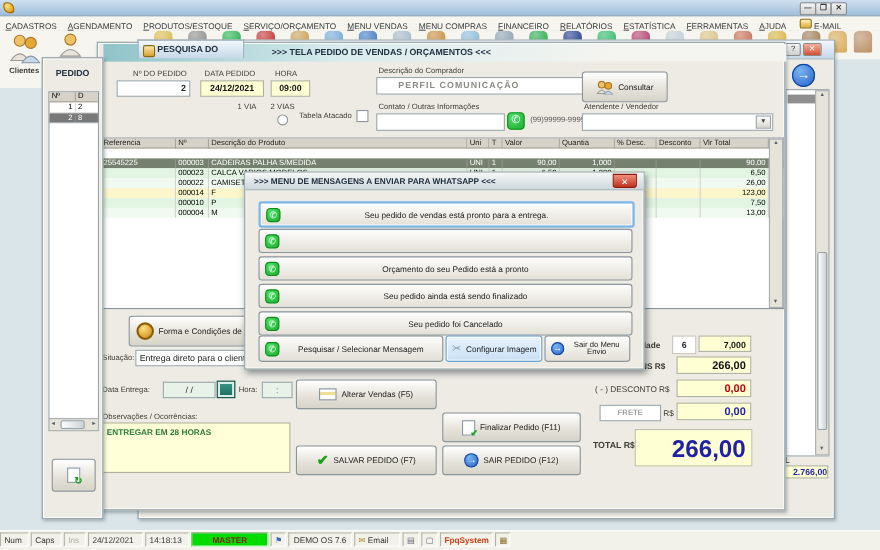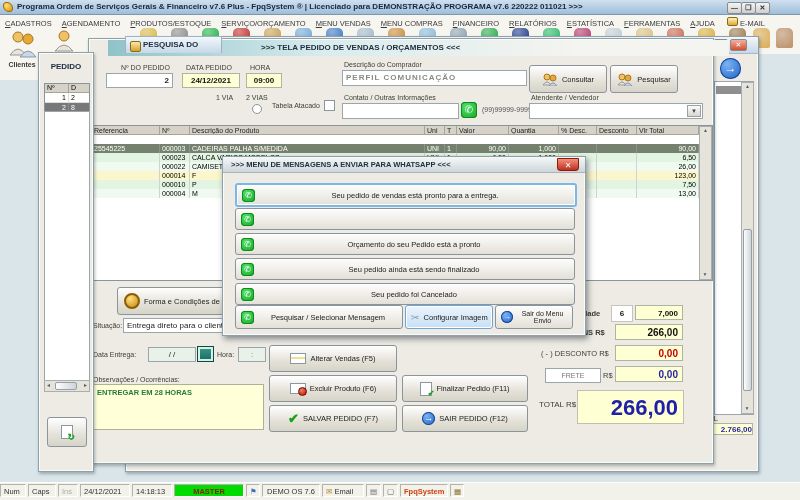--- a/index.html
+++ b/index.html
@@ -48,21 +48,20 @@
   .bluearrow{display:inline-block;border-radius:50%;background:radial-gradient(circle at 35% 30%,#7ab4f4,#1e5ec4);
              color:#fff;text-align:center;font-weight:bold;box-shadow:inset 0 0 0 1px #14469a}
 </style>
 </head>
 <body>
 
 <div id="stage">
 
   <div id="titlebar" class="abs">
     <span class="abs" style="left:3px;top:2px;width:10px;height:10px;background:radial-gradient(circle at 30% 30%,#ffe070,#d89010);border-radius:3px 6px 3px 6px;border:1px solid #a06a00;box-sizing:border-box"></span>
-    <span class="abs" style="left:17px;top:0">Programa Ordem de Serviços Gerais &amp; Financeiro v7.6 Plus - FpqSystem ® | Licenciado para  DEMONSTRAÇÃO PROGRAMA v7.6 220222 011021 &gt;&gt;&gt;</span>
     <span class="winctl abs" style="left:727px;top:2px">—</span>
     <span class="winctl abs" style="left:741px;top:2px">❐</span>
     <span class="winctl abs" style="left:755px;top:2px">✕</span>
   </div>
 
   <div id="menubar" class="abs">
     <span id="menu-items"><span class="mi u1">CADASTROS</span><span class="mi u1">AGENDAMENTO</span><span class="mi u1">PRODUTOS/ESTOQUE</span><span class="mi u1">SERVIÇO/ORÇAMENTO</span><span class="mi u1">MENU VENDAS</span><span class="mi u1">MENU COMPRAS</span><span class="mi u1">FINANCEIRO</span><span class="mi u1">RELATÓRIOS</span><span class="mi u1">ESTATÍSTICA</span><span class="mi u1">FERRAMENTAS</span><span class="mi u1">AJUDA</span></span>
     <span class="mi"><span style="display:inline-block;width:9px;height:7px;background:linear-gradient(#fdf3c0,#e0a830);border:1px solid #8a6a10;border-radius:2px;margin-right:2px"></span><span>E-MAIL</span></span>
   </div>
 
@@ -117,60 +116,51 @@
         <div class="arrowglyph">▲</div>
         <div class="sthumb abs" style="left:1px;top:146px;width:7px;height:160px"></div>
         <div class="arrowglyph abs" style="left:0;top:322px;width:10px">▼</div>
       </div>
     </div>
     <span class="lbl abs" style="left:567px;top:377px;font-size:8px">TOTAL</span>
     <div class="yfield abs" style="left:583px;top:386px;width:44px;height:12px;line-height:12px;text-align:right;font-weight:bold;color:#1f1fa8;font-size:8px;padding-right:0;box-sizing:border-box">2.766,00</div>
   </div>
 
   <div class="win abs" style="left:88px;top:38px;width:624px;height:424px">
-    <div class="wtitle abs" style="left:19px;top:1px;width:621px;height:16px;background:linear-gradient(90deg,#8fc3c9,#d9ecee 35%,#f4f4f0 75%);padding-left:153px;box-sizing:border-box">
+    <div class="wtitle abs" style="left:5px;top:1px;width:621px;height:16px;background:linear-gradient(90deg,#8fc3c9,#d9ecee 35%,#f4f4f0 75%);padding-left:153px;box-sizing:border-box">
       <span>&gt;&gt;&gt;   TELA PEDIDO DE VENDAS / ORÇAMENTOS   &lt;&lt;&lt;</span>
     </div>
 
     <span class="lbl abs" style="left:32px;top:25px">Nº DO PEDIDO</span>
     <div class="field abs" style="left:17px;top:34px;width:62px;height:13px;line-height:13px;text-align:right;font-weight:bold;padding-right:3px">2</div>
     <span class="lbl abs" style="left:97px;top:25px">DATA PEDIDO</span>
     <div class="yfield abs" style="left:93px;top:34px;width:56px;height:13px;line-height:13px;text-align:center;font-weight:bold">24/12/2021</div>
     <span class="lbl abs" style="left:161px;top:25px">HORA</span>
     <div class="yfield abs" style="left:157px;top:34px;width:34px;height:13px;line-height:13px;text-align:center;font-weight:bold">09:00</div>
     <span class="lbl abs" style="left:127px;top:55px">1 VIA</span>
     <span class="lbl abs" style="left:157px;top:55px">2 VIAS</span>
     <span class="abs" style="left:163px;top:65px;width:8px;height:8px;border-radius:50%;background:#fff;border:1px solid #8a949c"></span>
     <span class="lbl abs" style="left:183px;top:63px">Tabela Atacado</span>
     <span class="abs" style="left:235px;top:61px;width:9px;height:9px;background:#fff;border:1px solid #8a949c"></span>
 
     <span class="lbl abs" style="left:255px;top:22px">Descrição do Comprador</span>
-    <div class="field abs" style="left:253px;top:31px;width:180px;height:14px;line-height:14px;font-weight:bold;color:#8a8a84;letter-spacing:1px;padding-left:3px">PERFIL COMUNICAÇÃO</div>
+    <div class="field abs" style="left:253px;top:31px;width:180px;height:14px;line-height:14px;font-weight:bold;color:#8a8a84;letter-spacing:1px;padding-left:19px">PERFIL COMUNICAÇÃO</div>
     <span class="lbl abs" style="left:255px;top:55px">Contato / Outras Informações</span>
     <div class="field abs" style="left:253px;top:64px;width:115px;height:14px"></div>
     <span class="wa abs" style="left:372px;top:63px;width:16px;height:16px;line-height:16px;font-size:10px">✆</span>
     <span class="lbl abs" style="left:393px;top:67px;color:#555">(99)99999-9999</span>
 
     <div class="btn3d abs u1" style="left:440px;top:26px;width:76px;height:26px">
       <svg width="16" height="13" viewBox="0 0 16 13">
           <circle cx="5" cy="4" r="3" fill="#f0c268" stroke="#a87820"></circle>
           <path d="M1 12 q4 -6 8 0 z" fill="#e8e4da" stroke="#999"></path>
           <circle cx="11" cy="5" r="3" fill="#e8a838" stroke="#a87820"></circle>
           <path d="M7 13 q4 -6 8 0 z" fill="#c8d8e8" stroke="#8898a8"></path>
         </svg>
       <span>Consultar</span>
-    </div>
-    <div class="btn3d abs u1" style="left:521px;top:26px;width:66px;height:26px">
-      <svg width="16" height="13" viewBox="0 0 16 13">
-          <circle cx="5" cy="4" r="3" fill="#f0c268" stroke="#a87820"></circle>
-          <path d="M1 12 q4 -6 8 0 z" fill="#e8e4da" stroke="#999"></path>
-          <circle cx="11" cy="5" r="3" fill="#e8a838" stroke="#a87820"></circle>
-          <path d="M7 13 q4 -6 8 0 z" fill="#c8d8e8" stroke="#8898a8"></path>
-        </svg>
-      <span>Pesquisar</span>
     </div>
     <span class="lbl abs" style="left:442px;top:55px">Atendente / Vendedor</span>
     <div class="field abs" style="left:440px;top:64px;width:172px;height:14px">
       <span style="position:absolute;right:1px;top:1px;width:12px;height:10px;background:linear-gradient(#fcfcfc,#d8d5cc);border:1px solid #98a0a8;font-size:6px;text-align:center;line-height:10px;color:#444">▼</span>
     </div>
 
     <div class="abs" style="left:2px;top:86px;width:620px;height:154px;background:#fff;border:1px solid #8a949c">
       <div class="ghead" id="pgrid-head" style="white-space:nowrap"><span class="gcell" style="width: 68px;">Referencia</span><span class="gcell" style="width: 30px;">Nº</span><span class="gcell" style="width: 235px;">Descrição do Produto</span><span class="gcell" style="width: 20px;">Uni</span><span class="gcell" style="width: 12px;">T</span><span class="gcell" style="width: 52px;">Valor</span><span class="gcell" style="width: 50px;">Quantia</span><span class="gcell" style="width: 38px;">% Desc.</span><span class="gcell" style="width: 40px;">Desconto</span><span class="gcell" style="width: 62px;">Vlr Total</span></div>
       <div id="pgrid-body" style="white-space:nowrap">
           <div class="grow" style="background: rgb(118, 128, 110); color: rgb(255, 255, 255);"><span class="gcell" style="width: 68px; text-align: left; border-right-color: rgb(138, 148, 138);">25545225</span><span class="gcell" style="width: 30px; text-align: left; border-right-color: rgb(138, 148, 138);">000003</span><span class="gcell" style="width: 235px; text-align: left; border-right-color: rgb(138, 148, 138);">CADEIRAS PALHA S/MEDIDA</span><span class="gcell" style="width: 20px; text-align: left; border-right-color: rgb(138, 148, 138);">UNI</span><span class="gcell" style="width: 12px; text-align: left; border-right-color: rgb(138, 148, 138);">1</span><span class="gcell" style="width: 52px; text-align: right; border-right-color: rgb(138, 148, 138);">90,00</span><span class="gcell" style="width: 50px; text-align: right; border-right-color: rgb(138, 148, 138);">1,000</span><span class="gcell" style="width: 38px; text-align: right; border-right-color: rgb(138, 148, 138);"></span><span class="gcell" style="width: 40px; text-align: right; border-right-color: rgb(138, 148, 138);"></span><span class="gcell" style="width: 62px; text-align: right; border-right-color: rgb(138, 148, 138);">90,00</span></div>
@@ -196,26 +186,20 @@
     <div class="field abs" style="left:59px;top:308px;width:46px;height:13px;line-height:13px;text-align:center;background:#e8f2e8">/  /</div>
     <span class="abs" style="left:108px;top:307px;width:15px;height:14px;background:linear-gradient(#3a9a8a,#1a6a60);border:1px solid #0e4a44;box-shadow:inset 0 0 0 2px #d8efe8"></span>
     <span class="lbl abs" style="left:128px;top:312px">Hora:</span>
     <div class="field abs" style="left:149px;top:308px;width:26px;height:13px;line-height:13px;text-align:center;background:#e8f2e8;color:#777">:</div>
     <span class="lbl abs" style="left:4px;top:337px">Observações / Ocorrências:</span>
     <div class="abs" style="left:3px;top:345px;width:172px;height:46px;background:#ffffd8;border:1px solid #b0b09a;font-size:7.5px;font-weight:bold;color:#2a7a3a;padding:3px 0 0 4px;box-sizing:border-box">ENTREGAR EM 28 HORAS</div>
 
     <div class="btn3d abs u1" style="left:180px;top:306px;width:126px;height:25px">
       <span class="sheet" style="width:14px;height:9px;background:linear-gradient(#fff 30%,#f0e090 30%,#f0e090 60%,#fff 60%)"></span>
       <span>Alterar Vendas  (F5)</span>
-    </div>
-    <div class="btn3d abs u1" style="left:180px;top:336px;width:126px;height:25px">
-      <span class="sheet" style="width:14px;height:9px">
-          <span style="position:absolute;right:-2px;bottom:-3px;width:7px;height:7px;border-radius:50%;background:radial-gradient(circle at 35% 30%,#f08060,#b01800);border:1px solid #700"></span>
-        </span>
-      <span>Excluir Produto  (F6)</span>
     </div>
     <div class="btn3d abs u1" style="left:180px;top:366px;width:126px;height:25px">
       <span style="color:#18a018;font-size:13px;font-weight:bold">✔</span>
       <span>SALVAR PEDIDO (F7)</span>
     </div>
     <div class="btn3d abs u1" style="left:313px;top:336px;width:124px;height:25px">
       <span class="sheet">
           <span style="position:absolute;right:-3px;bottom:-3px;color:#18a018;font-size:8px;font-weight:bold">✔</span>
         </span>
       <span>Finalizar Pedido  (F11)</span>
@@ -228,21 +212,21 @@
     <span class="lbl abs" style="left:470px;top:270px;font-size:7.5px;font-weight:bold">Quantidade</span>
     <div class="field abs" style="left:522px;top:266px;width:20px;height:15px;line-height:15px;text-align:center;font-weight:bold;border-color:#c8c4ba">6</div>
     <div class="yfield abs" style="left:546px;top:266px;width:48px;height:15px;line-height:15px;text-align:right;font-weight:bold;padding-right:4px;box-sizing:border-box">7,000</div>
     <span class="lbl abs" style="left:482px;top:289px;font-size:7.5px;font-weight:bold">ITENS R$</span>
     <div class="yfield abs" style="left:526px;top:285px;width:68px;height:16px;line-height:16px;text-align:right;font-weight:bold;font-size:10px;padding-right:4px;box-sizing:border-box">266,00</div>
     <span class="lbl abs" style="left:452px;top:310px;font-size:7.5px">( - ) DESCONTO R$</span>
     <div class="yfield abs" style="left:526px;top:306px;width:68px;height:16px;line-height:16px;text-align:right;font-weight:bold;font-size:10px;color:#c00000;padding-right:4px;box-sizing:border-box">0,00</div>
     <div class="field abs" style="left:456px;top:329px;width:54px;height:13px;line-height:13px;text-align:center;color:#777;font-size:7px">FRETE</div>
     <span class="lbl abs" style="left:514px;top:332px;font-size:7.5px">R$</span>
     <div class="yfield abs" style="left:526px;top:327px;width:68px;height:16px;line-height:16px;text-align:right;font-weight:bold;font-size:10px;color:#1f1fa8;padding-right:4px;box-sizing:border-box">0,00</div>
-    <span class="lbl abs" style="left:450px;top:361px;font-size:8px;font-weight:normal">TOTAL R$</span>
+    <span class="lbl abs" style="left:450px;top:361px;font-size:8px;font-weight:bold">TOTAL R$</span>
     <div class="yfield abs" style="left:488px;top:351px;width:107px;height:34px;line-height:34px;text-align:right;font-weight:bold;font-size:22px;color:#1f1fa8;padding-right:5px;box-sizing:border-box;border-color:#c0c0b0">266,00</div>
   </div>
 
   <div class="abs wtitle" style="left:125px;top:36px;width:97px;height:17px;background:linear-gradient(#f2f7fb,#c6d8e8);border:1px solid #a0b2c0;border-bottom:0;box-sizing:border-box;padding-left:17px;z-index:4">
     <span>PESQUISA DO</span>
     <span class="abs" style="left:4px;top:4px;width:9px;height:9px;background:linear-gradient(#fbe9a8,#d8a030);border:1px solid #8a6a10;border-radius:2px"></span>
   </div>
 
   <div class="win abs" style="left:38px;top:52px;width:54px;height:418px;z-index:5">
     <div class="wtitle" style="text-align:center;padding-top:6px;height:18px;box-sizing:border-box">PEDIDO</div>

